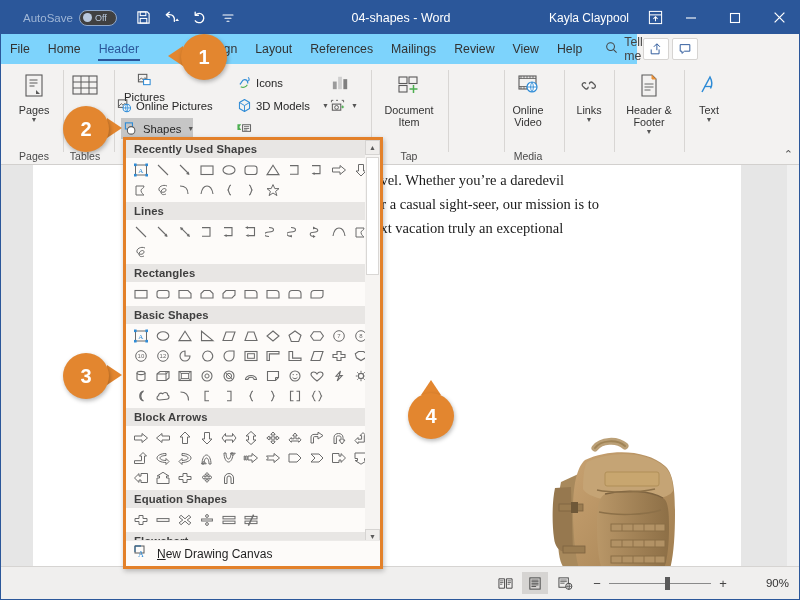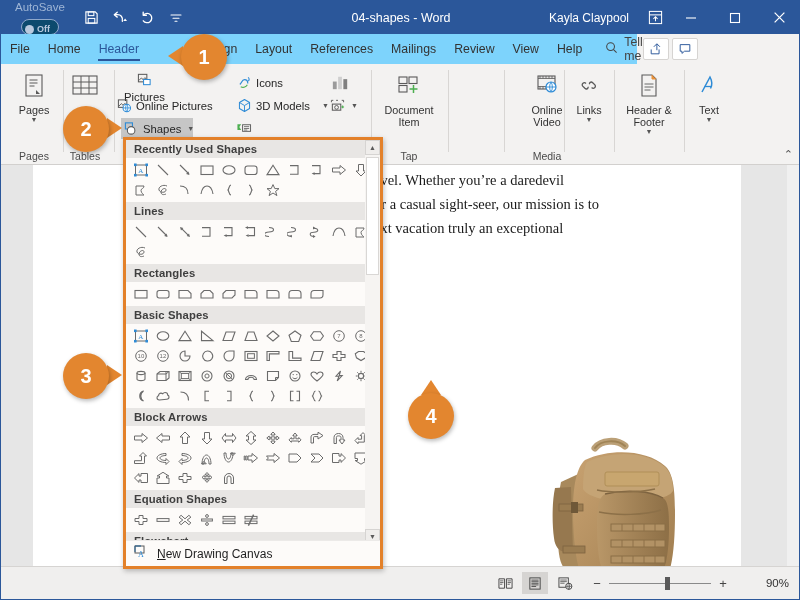--- a/index.html
+++ b/index.html
@@ -16,26 +16,26 @@
     background: #f3f2f1;
     overflow: hidden;
   }
 
   
   .titlebar {
     position: absolute; left: 0; top: 0; width: 800px; height: 33px;
     background: #2b579a; color: #fff;
     display: flex; align-items: center;
   }
-  .autosave-wrap { display: flex; align-items: center; margin-left: 14px; gap: 6px; flex-direction: column; }
+  .autosave-wrap { display: flex; align-items: center; margin-left: 22px; gap: 6px; }
   .autosave-label { font-size: 11.5px; color: #9fb6d6; }
   .autosave-toggle {
     width: 38px; height: 16px; border-radius: 9px;
-    border: 1px solid #8fa8cb; background: #0c4a6e;
-    display: flex; align-items: flex-end; position: relative; font-weight: bold;
+    border: 1px solid #8fa8cb; background: #404040;
+    display: flex; align-items: center; position: relative;
   }
   .autosave-knob {
     width: 9px; height: 9px; border-radius: 50%; background: #b9c9de; margin-left: 3px;
   }
   .autosave-off { font-size: 9px; color: #b9c9de; margin-left: 3px; }
 
   .qat { display: flex; align-items: center; gap: 2px; margin-left: 14px; }
   .qat-btn {
     width: 26px; height: 24px; display: flex; align-items: center; justify-content: center;
     color: #fff;
@@ -490,21 +490,21 @@
             </svg>
         </span>
         <span class="lbl">Document Item</span>
       </div>
       <div class="grp-label">Tap</div>
     </div>
     <div class="grp-sep" style="left:447px;"></div>
 
     <div class="grp-sep" style="left:503px;"></div>
 
-    <div class="grp" style="left:518px; width:56px;">
+    <div class="grp" style="left:499px; width:56px;">
       <div class="bigbtn">
         <span class="ic">
           <svg width="28" height="26" viewBox="0 0 28 26">
               <rect x="5" y="3" width="17" height="13" fill="none" stroke="#5a5a5a" stroke-width="1.1"></rect>
               <path d="M5 5.4h17M5 13.6h17" stroke="#5a5a5a" stroke-width=".9"></path>
               <path d="M7 3v2.4M10 3v2.4M13 3v2.4M16 3v2.4M19 3v2.4M7 13.6V16M10 13.6V16M13 13.6V16" stroke="#5a5a5a" stroke-width=".8"></path>
               <circle cx="18" cy="14" r="5" fill="#fff" stroke="#2e8bd6" stroke-width="1.2"></circle>
               <path d="M13 14h10M18 9c1.8 2.2 1.8 7.8 0 10M18 9c-1.8 2.2-1.8 7.8 0 10" fill="none" stroke="#2e8bd6" stroke-width=".9"></path>
             </svg>
         </span>

